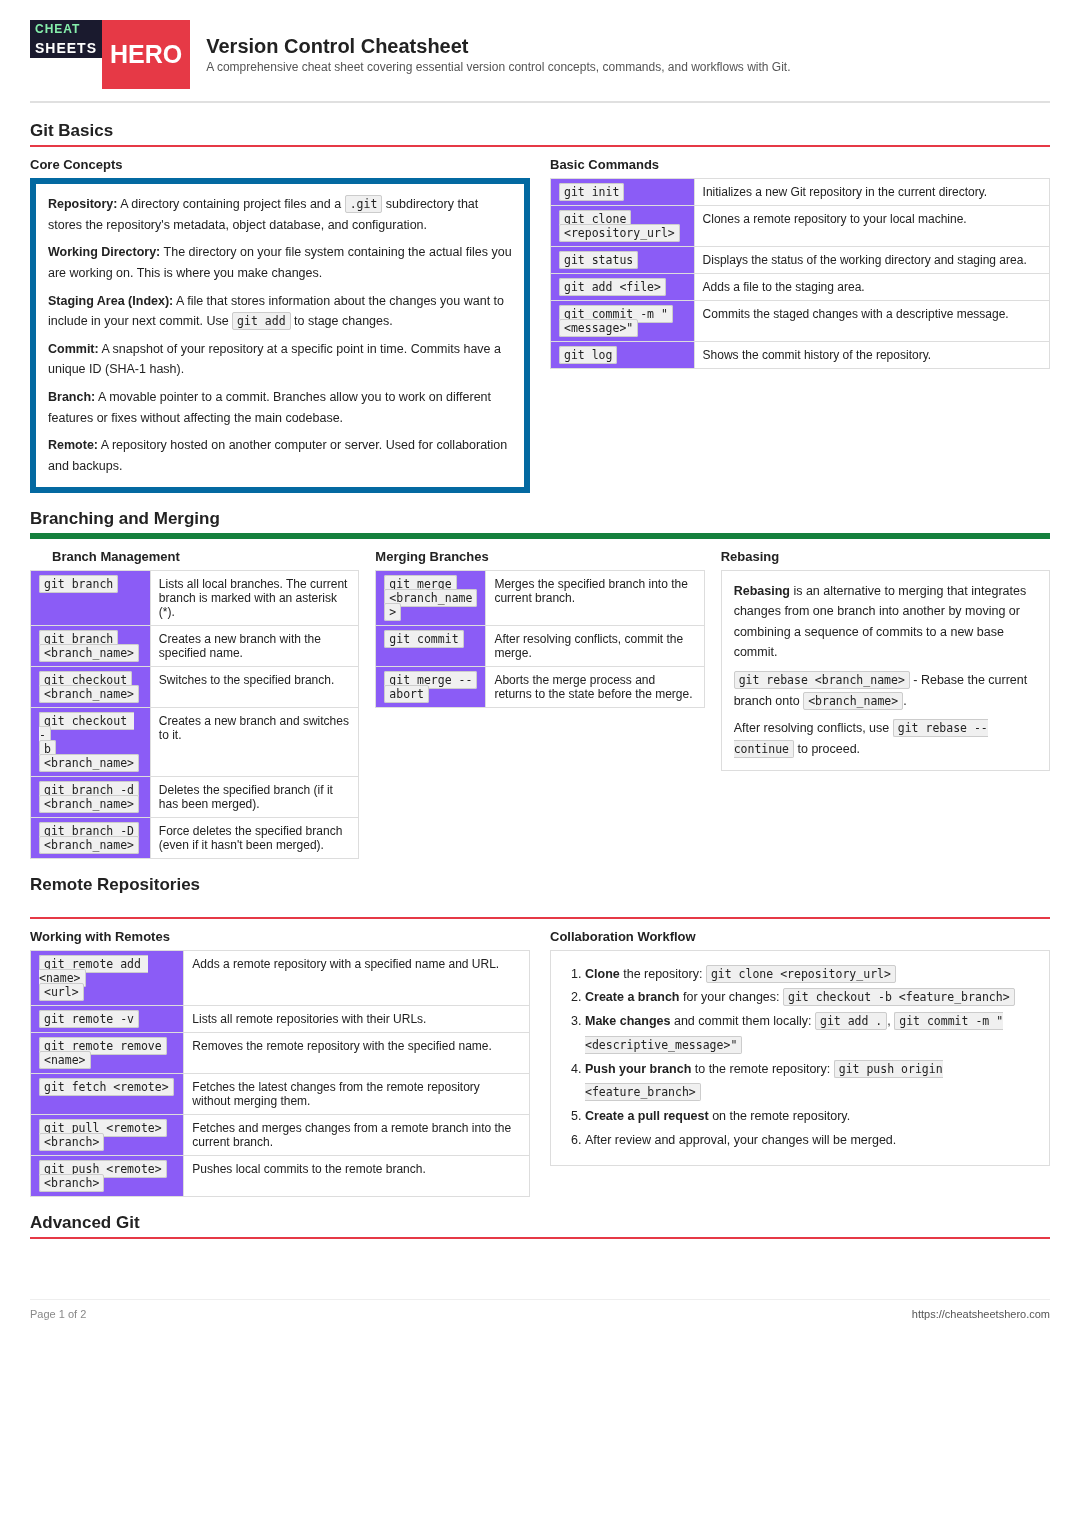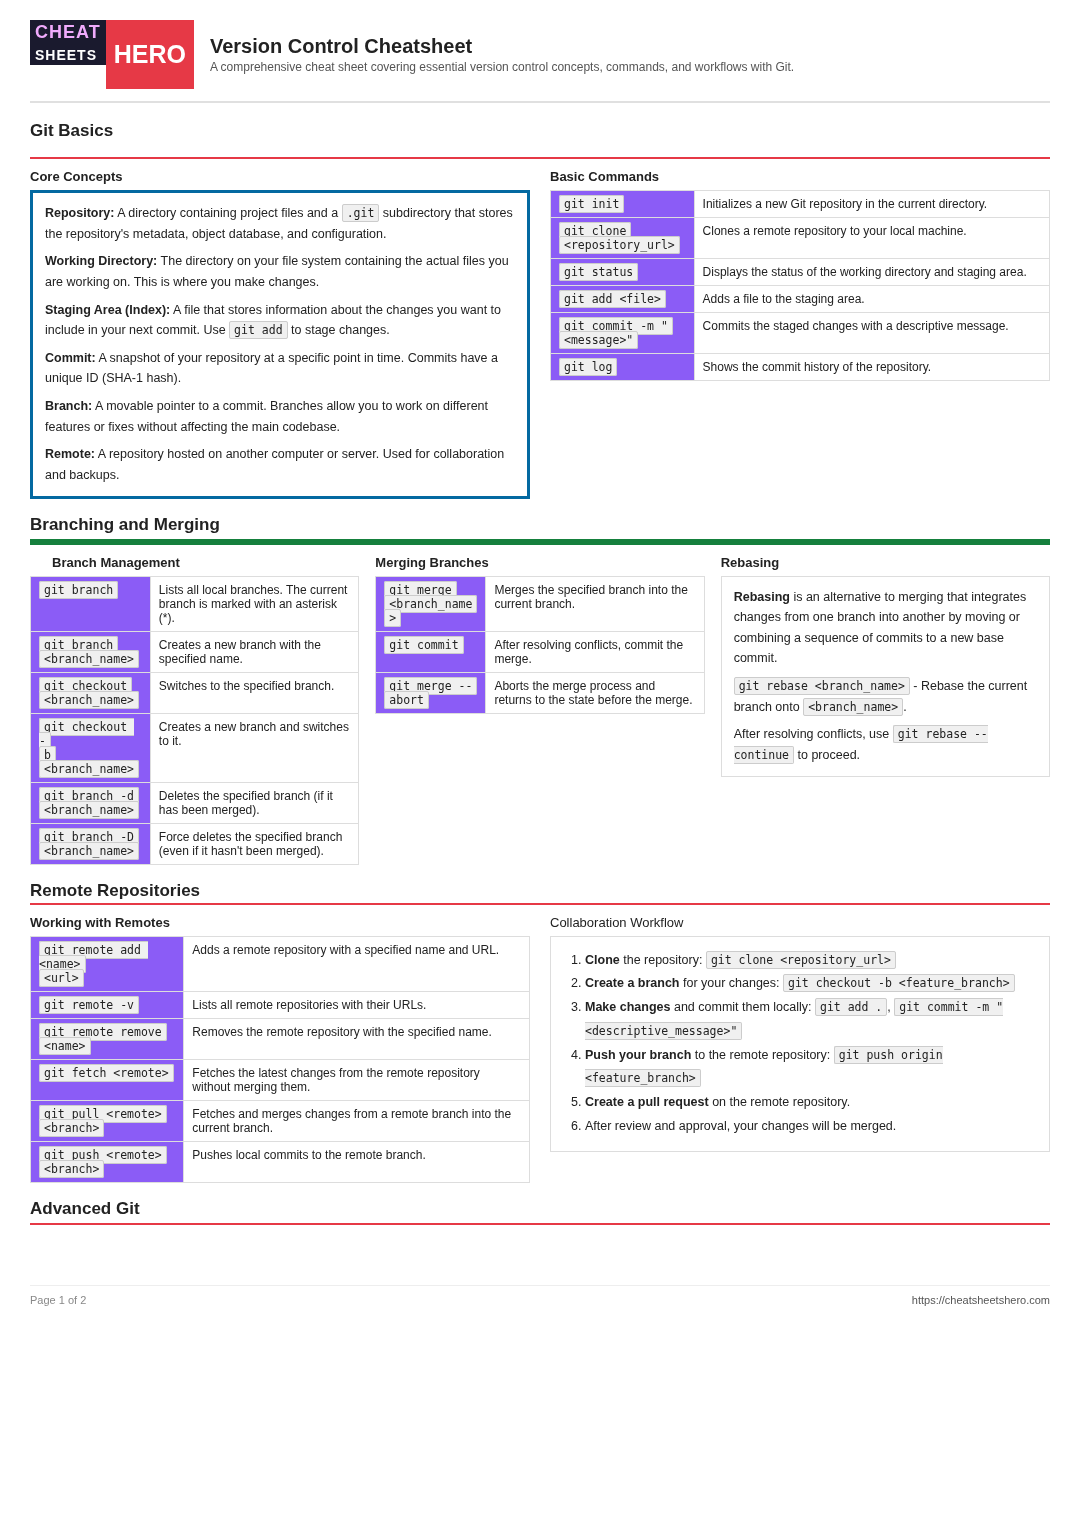--- a/index.html
+++ b/index.html
@@ -26,39 +26,39 @@
     code { background: #f0f0f0; border: 1px solid #ccc; padding: 1px 4px; font-family: monospace; font-size: 11.5px; border-radius: 2px; }
 
     b { font-weight: bold; }
   </style>
 </head>
 <body>
 
 <div style="display:flex;align-items:center;gap:16px;margin-bottom:18px;border-bottom:2px solid #e0e0e0;padding-bottom:12px;">
   <div style="display:flex;align-items:stretch;">
     <div style="display:flex;flex-direction:column;">
-      <div style="background:#1a1a2e;color:#f0abfc;font-weight:900;font-size:18px;padding:2px 5px;letter-spacing:1px;">CHEAT</div>
+      <div style="background:#1a1a2e;color:#86efac;font-weight:900;font-size:12px;padding:2px 5px;letter-spacing:1px;">CHEAT</div>
       <div style="background:#1a1a2e;color:#fff;font-weight:900;font-size:14px;padding:2px 5px;letter-spacing:1px;">SHEETS</div>
     </div>
     <div style="background:#e63946;color:#fff;font-weight:900;font-size:25px;padding:20px 8px;display:flex;align-items:center;">HERO</div>
   </div>
   <div>
     <h1 style="font-size:20px;font-weight:bold;">Version Control Cheatsheet</h1>
     <p style="font-size:12px;color:#555;margin-top:2px;">A comprehensive cheat sheet covering essential version control concepts, commands, and workflows with Git.</p>
   </div>
 </div>
 
 <div>
-  <div style="font-size:17px;font-weight:bold;margin-bottom:10px;border-bottom:2px solid #e63946;padding-bottom:16px;">Git Basics</div>
+  <div style="font-size:17px;font-weight:bold;margin-bottom:10px;border-bottom:2px solid #e63946;padding-bottom:4px;">Git Basics</div>
 
   <div class="two-col">
 
     <div>
       <div style="font-size:13px;font-weight:bold;margin-bottom:6px;">Core Concepts</div>
-      <div style="border:3px solid #0369a1;padding:10px 12px;font-size:12.5px;line-height:1.65;">
+      <div style="border:6px solid #0369a1;padding:10px 12px;font-size:12.5px;line-height:1.65;">
         <p><b>Repository:</b> A directory containing project files and a <code>.git</code> subdirectory that stores the repository's metadata, object database, and configuration.</p>
         <p style="margin-top:7px;"><b>Working Directory:</b> The directory on your file system containing the actual files you are working on. This is where you make changes.</p>
         <p style="margin-top:7px;"><b>Staging Area (Index):</b> A file that stores information about the changes you want to include in your next commit. Use <code>git add</code> to stage changes.</p>
         <p style="margin-top:7px;"><b>Commit:</b> A snapshot of your repository at a specific point in time. Commits have a unique ID (SHA-1 hash).</p>
         <p style="margin-top:7px;"><b>Branch:</b> A movable pointer to a commit. Branches allow you to work on different features or fixes without affecting the main codebase.</p>
         <p style="margin-top:7px;"><b>Remote:</b> A repository hosted on another computer or server. Used for collaboration and backups.</p>
       </div>
     </div>
 
     <div>
@@ -157,21 +157,21 @@
       <div style="border:1px solid #ddd;padding:10px 12px;font-size:12.5px;line-height:1.65;">
         <p><b>Rebasing</b> is an alternative to merging that integrates changes from one branch into another by moving or combining a sequence of commits to a new base commit.</p>
         <p style="margin-top:7px;"><code>git rebase &lt;branch_name&gt;</code> - Rebase the current branch onto <code>&lt;branch_name&gt;</code>.</p>
         <p style="margin-top:7px;">After resolving conflicts, use <code>git rebase --continue</code> to proceed.</p>
       </div>
     </div>
   </div>
 </div>
 
 <div style="margin-top:16px;">
-  <div style="font-size:17px;font-weight:bold;margin-bottom:10px;border-bottom:2px solid #e63946;padding-bottom:2px;">Remote Repositories</div>
+  <div style="font-size:17px;font-weight:bold;margin-bottom:10px;border-bottom:2px solid #e63946;padding-bottom:22px;">Remote Repositories</div>
 
   <div class="two-col">
 
     <div>
       <div style="font-size:13px;font-weight:bold;margin-bottom:6px;">Working with Remotes</div>
       <table class="cmd-table">
         <tbody>
             <tr>
           <td class="cmd-cell"><code>git remote add &lt;name&gt;</code><br><code>&lt;url&gt;</code></td>
           <td>Adds a remote repository with a specified name and URL.</td>
@@ -194,21 +194,21 @@
         </tr>
         <tr>
           <td class="cmd-cell"><code>git push &lt;remote&gt;</code><br><code>&lt;branch&gt;</code></td>
           <td>Pushes local commits to the remote branch.</td>
         </tr>
       </tbody>
         </table>
     </div>
 
     <div>
-      <div style="font-size:13px;font-weight:normal;margin-bottom:6px;">Collaboration Workflow</div>
+      <div style="font-size:13px;font-weight:bold;margin-bottom:6px;">Collaboration Workflow</div>
       <div style="border:1px solid #ddd;padding:12px 16px;font-size:12.5px;line-height:1.9;">
         <ol style="padding-left:18px;">
           <li><b>Clone</b> the repository: <code>git clone &lt;repository_url&gt;</code></li>
           <li><b>Create a branch</b> for your changes: <code>git checkout -b &lt;feature_branch&gt;</code></li>
           <li><b>Make changes</b> and commit them locally: <code>git add .</code>, <code>git commit -m "&lt;descriptive_message&gt;"</code></li>
           <li><b>Push your branch</b> to the remote repository: <code>git push origin &lt;feature_branch&gt;</code></li>
           <li><b>Create a pull request</b> on the remote repository.</li>
           <li>After review and approval, your changes will be merged.</li>
         </ol>
       </div>

